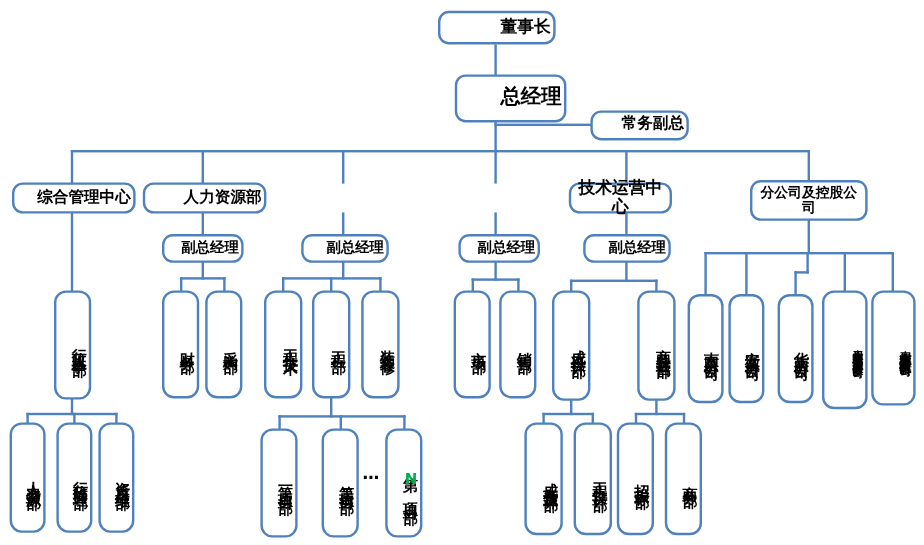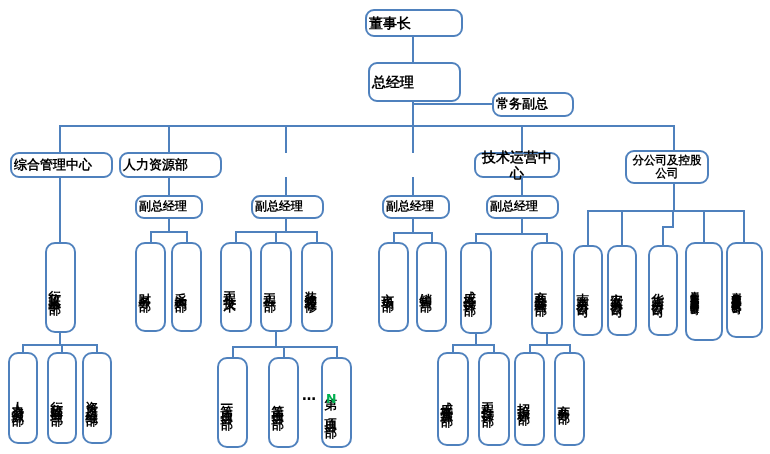--- a/index.html
+++ b/index.html
@@ -4,21 +4,21 @@
 <style>
   html,body { margin:0; padding:0; background:#fff; }
   .canvas {
     position:relative; width:770px; height:454px; background:#ffffff;
     font-family:"DejaVu Sans", sans-serif; overflow:hidden;
   }
   .line { position:absolute; background:#4f81bd; }
   .box {
     position:absolute; box-sizing:border-box; background:#ffffff;
     border:2px solid #c4b5fd; border-radius:9px;
-    display:flex; align-items:center; justify-content:flex-start;
+    display:flex; align-items:center; justify-content:flex-end;
     font-weight:bold; color:#000; text-align:center;
   }
   .hbox { line-height:1.15; padding:1px 2px; }
   .vbox { border-radius:10px; padding:3px 1px; }
   .vbox span {
     writing-mode:vertical-rl; text-orientation:upright;
     letter-spacing:3px; line-height:1.1; max-height:100%;
   }
   .vbox.multi span { letter-spacing:1px; line-height:1.2; }
   .vbox.multi { padding:10px 2px; }
@@ -85,36 +85,36 @@
     <div class="line" style="left: 587px; top: 210px; width: 2px; height: 36px; background: rgb(79, 129, 189);"></div>
     <div class="line" style="left: 621px; top: 210px; width: 2px; height: 36px; background: rgb(79, 129, 189);"></div>
     <div class="line" style="left: 672px; top: 210px; width: 2px; height: 18px; background: rgb(79, 129, 189);"></div>
     <div class="line" style="left: 662px; top: 226px; width: 12px; height: 2px; background: rgb(79, 129, 189);"></div>
     <div class="line" style="left: 662px; top: 226px; width: 2px; height: 20px; background: rgb(79, 129, 189);"></div>
     <div class="line" style="left: 703px; top: 210px; width: 2px; height: 33px; background: rgb(79, 129, 189);"></div>
     <div class="line" style="left: 743px; top: 210px; width: 2px; height: 33px; background: rgb(79, 129, 189);"></div>
     <div class="box hbox" style="left: 365px; top: 9px; width: 98px; height: 28px; font-size: 14px; border-color: rgb(79, 129, 189);">
       <span>董事长</span>
     </div>
-    <div class="box hbox" style="left: 368px; top: 62px; width: 93px; height: 40px; font-size: 14px; border-color: rgb(79, 129, 189);">
+    <div class="box hbox" style="left: 379px; top: 62px; width: 93px; height: 40px; font-size: 17px; border-color: rgb(79, 129, 189);">
       <span>总经理</span>
     </div>
     <div class="box hbox" style="left: 10px; top: 152px; width: 103px; height: 26px; font-size: 13px; border-color: rgb(79, 129, 189);">
       <span>综合管理中心</span>
     </div>
     <div class="box hbox" style="left: 492px; top: 92px; width: 82px; height: 25px; font-size: 13px; border-color: rgb(79, 129, 189);">
       <span>常务副总</span>
     </div>
     <div class="box hbox" style="left: 119px; top: 152px; width: 103px; height: 26px; font-size: 13px; border-color: rgb(79, 129, 189);">
       <span>人力资源部</span>
     </div>
     <div class="box hbox" style="left: 474px; top: 152px; width: 86px; height: 26px; font-size: 14px; border-color: rgb(79, 129, 189);">
       <span>技术运营中心</span>
     </div>
-    <div class="box hbox" style="left: 625px; top: 150px; width: 84px; height: 34px; font-size: 11.5px; border-color: rgb(79, 129, 189);">
+    <div class="box hbox" style="left: 625px; top: 150px; width: 98px; height: 34px; font-size: 11.5px; border-color: rgb(79, 129, 189);">
       <span>分公司及控股公司</span>
     </div>
     <div class="box hbox" style="left: 135px; top: 195px; width: 68px; height: 24px; font-size: 12px; border-color: rgb(79, 129, 189);">
       <span>副总经理</span>
     </div>
     <div class="box hbox" style="left: 251px; top: 195px; width: 73px; height: 24px; font-size: 12px; border-color: rgb(79, 129, 189);">
       <span>副总经理</span>
     </div>
     <div class="box hbox" style="left: 382px; top: 195px; width: 68px; height: 24px; font-size: 12px; border-color: rgb(79, 129, 189);">
       <span>副总经理</span>

